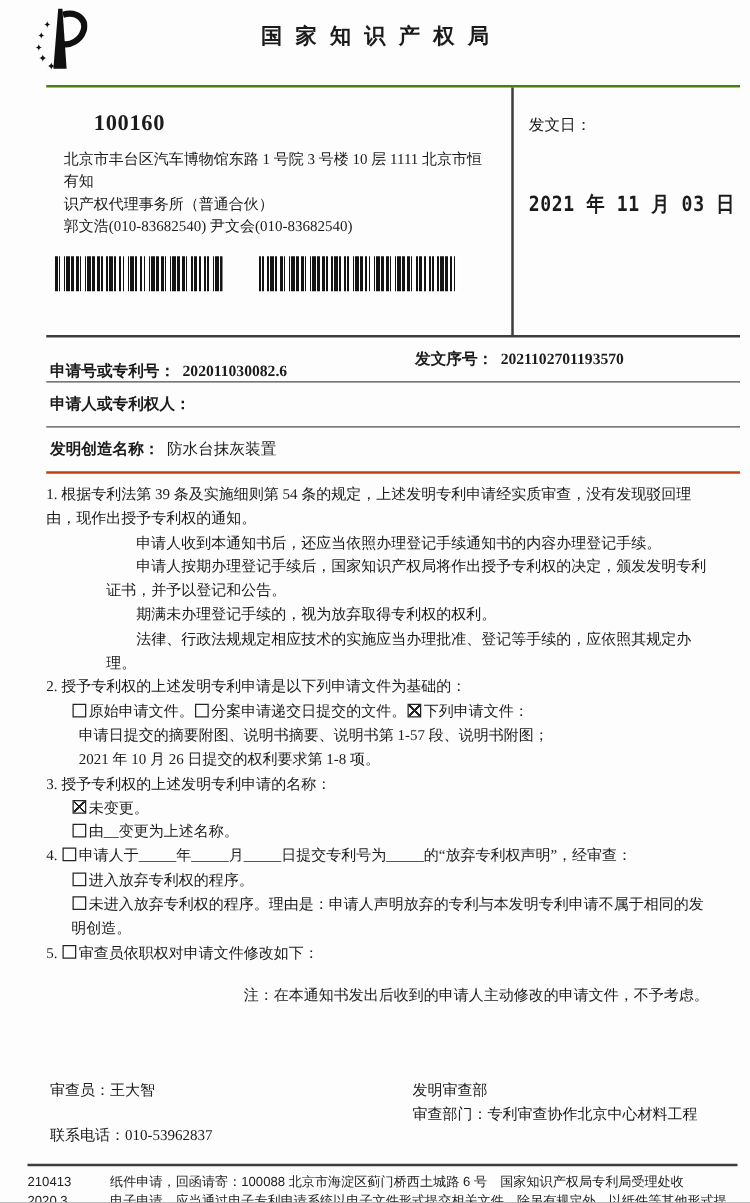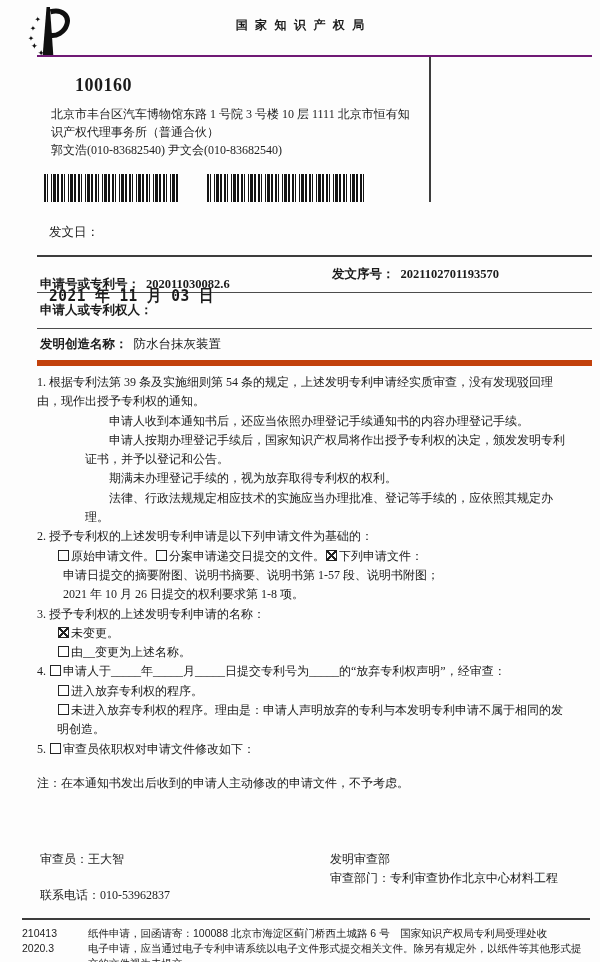--- a/index.html
+++ b/index.html
@@ -5,25 +5,25 @@
   * { margin:0; padding:0; box-sizing:border-box; }
   html,body { background:#888; }
   .page {
     position:relative; width:600px; height:962px; margin:0 auto;
     background:#fdfdfd; color:#1b1b1b; overflow:hidden;
     font-family:"Liberation Serif","DejaVu Serif",serif;
   }
   
   .header { position:relative; height:55px; padding-top:17px; }
   .logo { position:absolute; left:26px; top:6px; width:44px; height:50px; }
-  .agency { text-align:center; font-size:12px; font-weight:bold;
+  .agency { text-align:center; font-size:17px; font-weight:bold;
             letter-spacing:0.62em; padding-left:0.62em; }
   
-  .topbox { margin:0 8px 0 37px; border-top:2px solid #701a75;
-            border-bottom:2px solid #3d3d3d; display:flex; height:202px;flex-direction:column; }
+  .topbox { margin:13px 8px 0 37px; border-top:2px solid #4d7c0f;
+            border-bottom:2px solid #3d3d3d; display:flex; height:202px; }
   .addr-cell { width:394px; border-right:2px solid #3d3d3d; padding-top:18px; }
   .postcode { font-size:18px; font-weight:bold; margin-left:38px; letter-spacing:0.5px; }
   .addr { text-align:left; font-size:12px; line-height:18px; margin-top:9px; padding:0 14px; }
   .barcodes { display:flex; margin:15px 0 0 7px; }
   .barcode {
     height:28px;
     background:repeating-linear-gradient(90deg,
       #141414 0 2px, #fff 2px 3px, #141414 3px 4px, #fff 4px 7px,
       #141414 7px 8px, #fff 8px 9px, #141414 9px 12px, #fff 12px 13px,
       #141414 13px 15px, #fff 15px 17px);
@@ -32,41 +32,41 @@
   .barcode.b2 { width:160px; margin-left:29px; }
   .date-cell { flex:1; padding:22px 4px 0 12px; }
   .date-label { font-size:12.5px;font-family:Liberation Serif, serif; }
   .date-value { margin-top:44px; font-family:"DejaVu Sans Mono",monospace;
                 font-weight:bold; font-size:14.5px; letter-spacing:0.5px;
                 transform:scaleY(1.15); transform-origin:left top; white-space:nowrap; }
   
   .frows { margin:0 8px 0 37px; }
   .frow { height:36px; border-bottom:1px solid #4c4c4c; display:flex;
           align-items:center; font-size:12.5px; padding-left:3px; }
-  .frow.last { height:37px; border-bottom:6px solid #c2410c; }
+  .frow.last { height:37px; border-bottom:2px solid #c2410c; }
   .fcell1 { width:292px;margin-top:20px; }
   .b { font-weight:bold; }
   .val { margin-left:6px; }
   
   .doc-title { margin-top:9px; text-align:center; font-size:15px; font-weight:bold;
                letter-spacing:0.52em; padding-left:0.52em; }
   
   .nbody { margin:7px 33px 0 37px; font-size:12px; line-height:19.3px; }
   .bp { }
   .bp.ind2 { text-indent:24px;margin-left:48px; }
   .bp.opt  { padding-left:20px; }
   .bp.sub2 { padding-left:26px; }
   .cb { display:inline-block; width:11px; height:11px; border:1px solid #242424;
         background:#fff; vertical-align:-1px; margin:0 2px 0 1px; }
   .cb.checked {
     background-image:
       linear-gradient(to top right, transparent 44%, #242424 44%, #242424 56%, transparent 56%),
       linear-gradient(to bottom right, transparent 44%, #242424 44%, #242424 56%, transparent 56%);
   }
-  .note { margin:16px 33px 0 37px; font-size:12px; }
+  .note { margin:16px 33px 0 37px; font-size:12px;text-align:right; }
   
   .sign { display:flex; margin:58px 33px 0 40px; font-size:12px; line-height:19px; }
   .sign-left { width:290px; }
   .phone-line { margin-top:17px; }
   .sign-right { flex:1; }
   
   .pfoot { margin:13px 10px 0 22px; border-top:2px solid #3d3d3d; padding-top:6px;
            display:flex; font-family:"Liberation Sans","DejaVu Sans",sans-serif;
            font-size:10.5px; line-height:15px; color:#222; }
   .pf-codes { width:66px; flex-shrink:0; }

